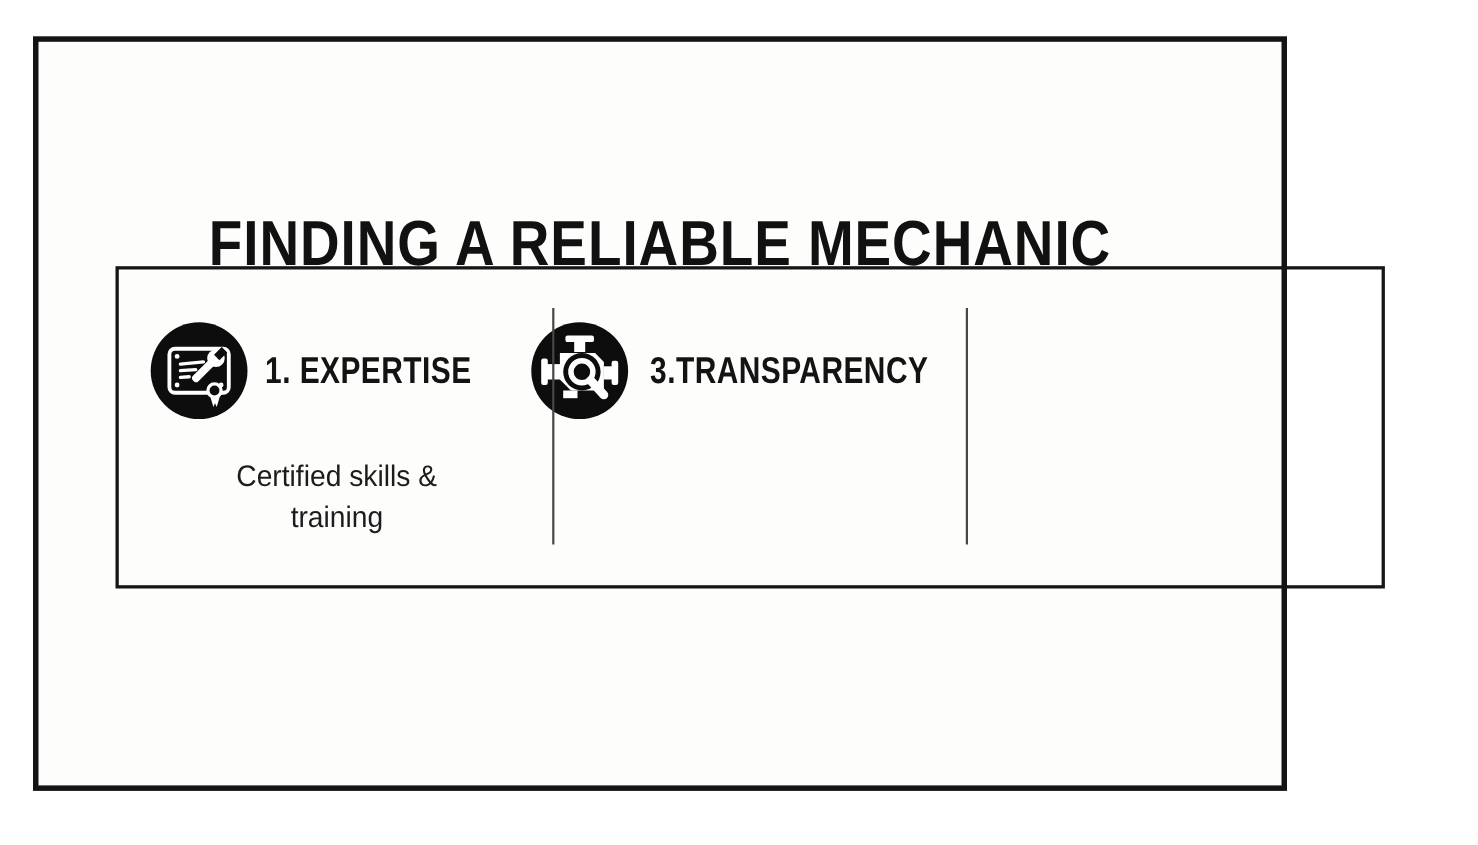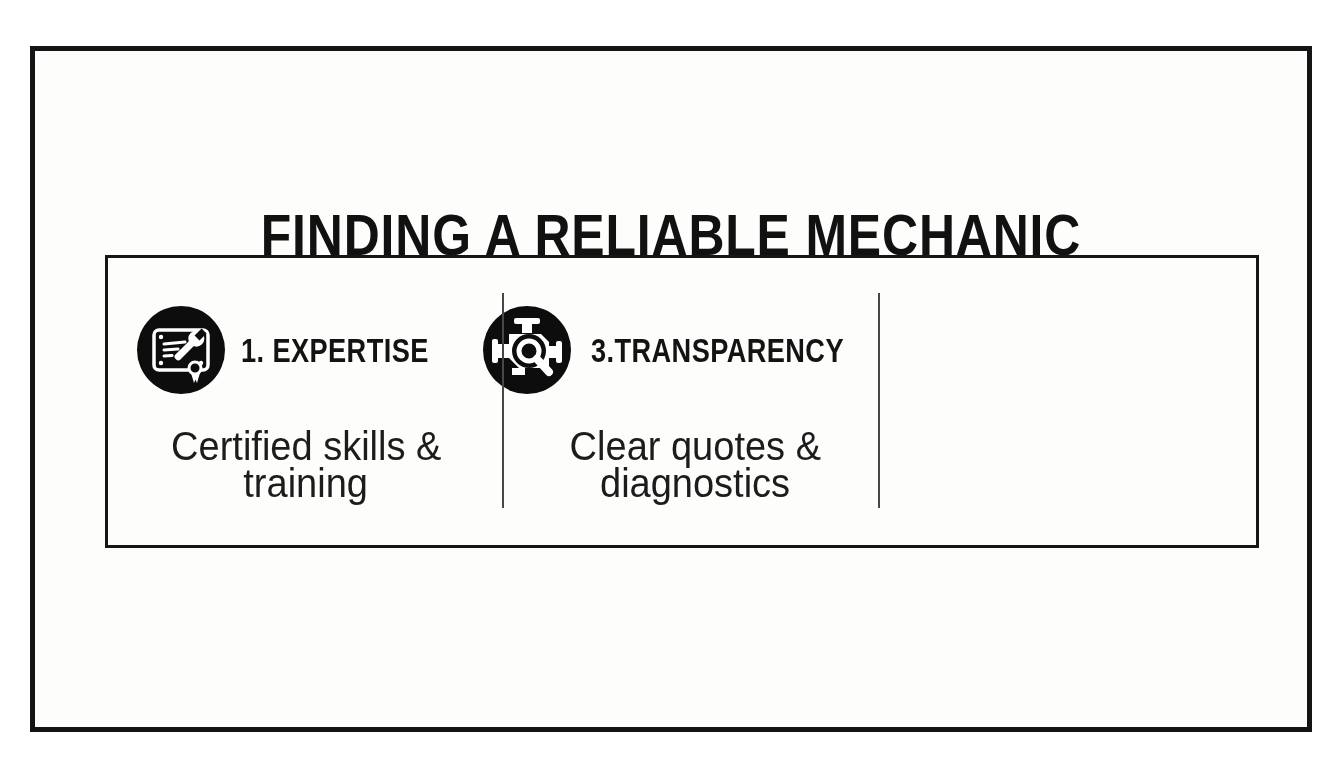--- a/index.html
+++ b/index.html
@@ -3,40 +3,40 @@
 <meta charset="utf-8">
 <style>
   :root{
     --page-bg:#ffffff; --panel-bg:#fdfdfc; --frame:#141414; --box:#161616;
     --divider:#474747; --icon-bg:#0d0d0d; --glyph:#ffffff; --ink:#151515;
   }
   *{margin:0;padding:0;box-sizing:border-box;}
   html,body{width:1344px;height:768px;overflow:hidden;background:var(--page-bg);
     font-family:"Liberation Sans","DejaVu Sans",sans-serif;color:var(--ink);}
   .stage{position:relative;width:1344px;height:768px;}
-  .frame{position:absolute;left:30px;top:46px;width:1282px;height:686px;
+  .frame{position:absolute;left:30px;top:33px;width:1140px;height:686px;
     border:5px solid var(--frame);background:var(--panel-bg);}
   .title-wrap{position:absolute;left:0;right:0;top:150px;text-align:center;}
   .title{display:inline-block;font-size:58px;font-weight:bold;letter-spacing:1px;
     transform:scaleX(0.86);transform-origin:center;white-space:nowrap;color:#111;}
   .box{position:absolute;left:100px;top:237px;width:1154px;height:293px;
     border:3px solid var(--box);display:flex;}
   .vdivider{position:absolute;top:35px;width:2px;height:215px;background:var(--divider);}
   .vdivider.d1{left:394px;}
   .vdivider.d2{left:770px;}
   .col{height:100%;display:flex;flex-direction:column;align-items:center;}
   .col1{width:396px;} .col2{width:376px;} .col3{width:382px;}
   .head{margin-top:48px;height:88px;display:flex;align-items:center;justify-content:center;gap:16px;width:100%;}
   .col3 .head{gap:20px;}
   .icon-circle{width:88px;height:88px;border-radius:50%;background:var(--icon-bg);
     display:flex;align-items:center;justify-content:center;flex:0 0 auto;}
   .icon-circle svg{width:88px;height:88px;display:block;}
   .step-label{display:inline-block;font-size:34px;font-weight:bold;white-space:nowrap;
     transform:scaleX(0.8);transform-origin:left center;color:#131313;letter-spacing:0.5px;}
-  .desc{margin-top:34px;text-align:center;font-size:40px;line-height:37px;color:#1c1c1c;}
+  .desc{margin-top:34px;text-align:center;font-size:27px;line-height:37px;color:#1c1c1c;}
   .desc span{display:inline-block;transform:scaleX(0.95);transform-origin:center;white-space:nowrap;}
 </style>
 </head>
 <body>
 
 <div class="stage">
   <div class="frame">
 
     <div class="title-wrap">
       <span class="title">FINDING A RELIABLE MECHANIC</span>
@@ -90,21 +90,17 @@
               <rect x="66" y="40" width="11" height="12" fill="#fff"></rect>
               <rect x="73" y="35" width="6" height="22" rx="2" fill="#fff"></rect>
               <rect x="29" y="62" width="13" height="7" fill="#fff"></rect>
               <circle cx="46" cy="45" r="17" fill="#0d0d0d"></circle>
               <circle cx="46" cy="45" r="10" fill="#0d0d0d" stroke="#fff" stroke-width="5"></circle>
               <line x1="54" y1="53" x2="66" y2="66" stroke="#fff" stroke-width="8" stroke-linecap="round"></line>
             </svg>
           </div>
           <span class="step-label">3.TRANSPARENCY</span>
         </div>
-        <div class="desc">
-          <span>Clear quotes &amp;</span><br>
-          <span>diagnostics</span>
-        </div>
       </div>
 
     </div>
   </div>
 </div>
 
 </body></html>

